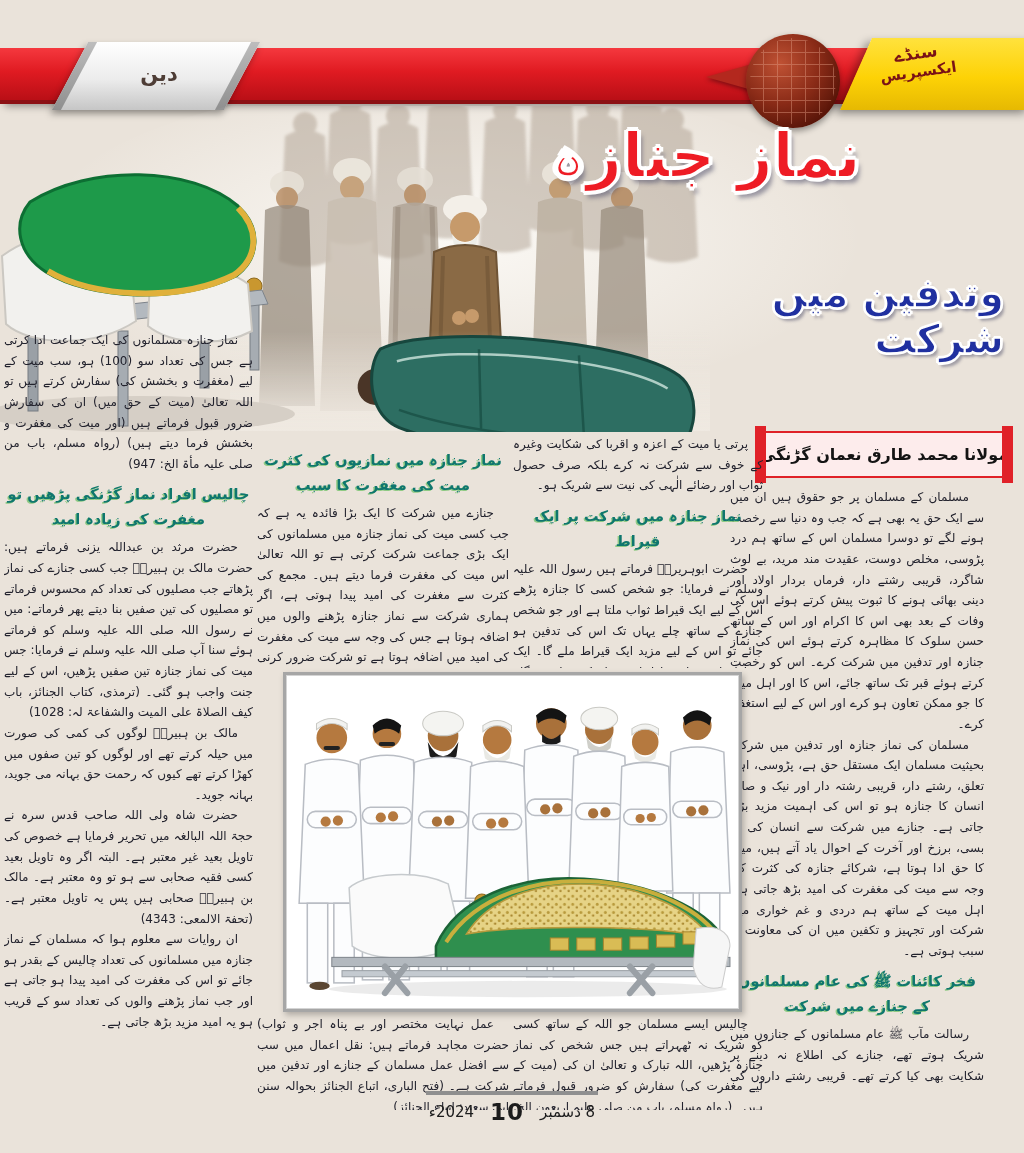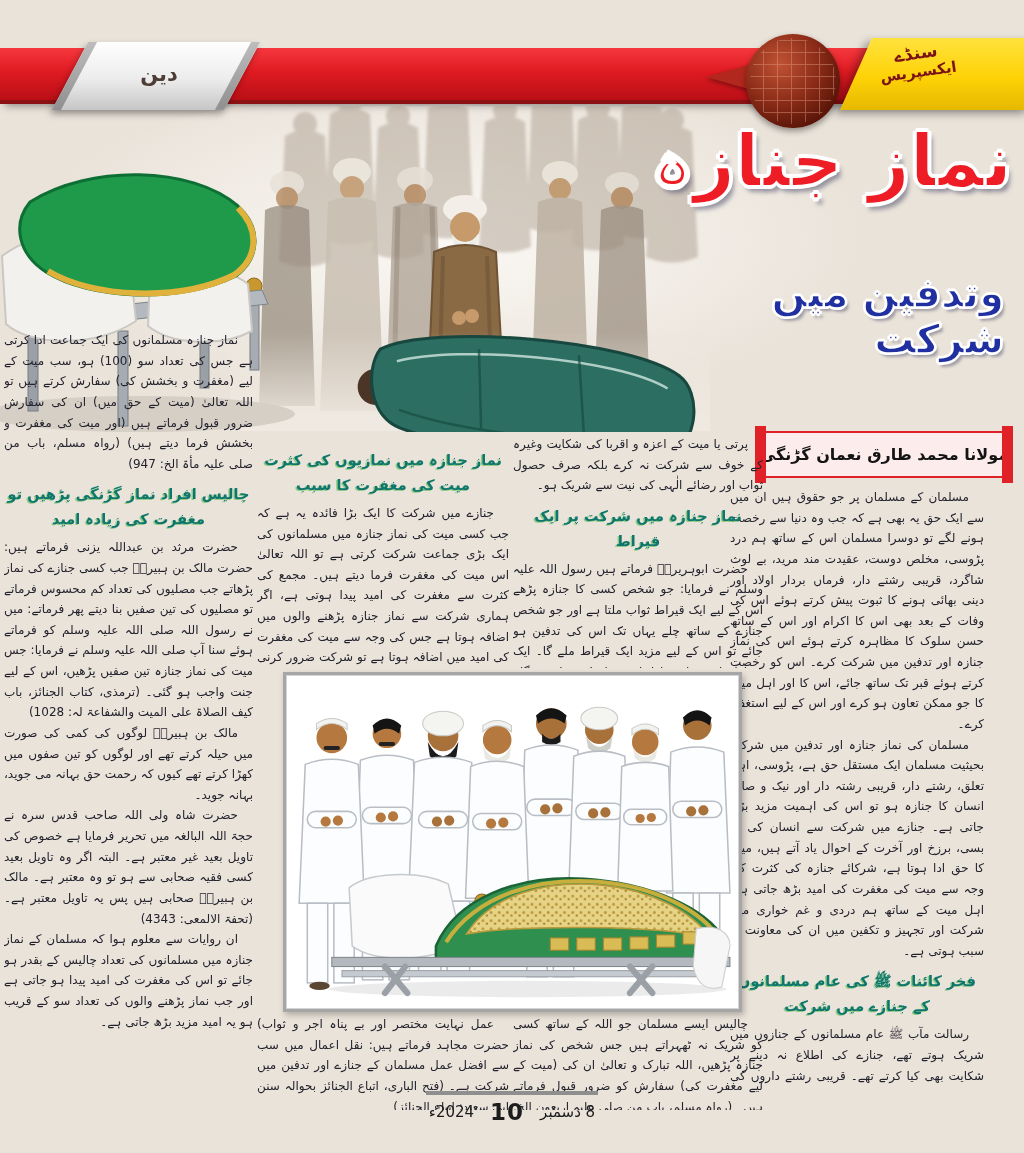--- a/index.html
+++ b/index.html
@@ -53,22 +53,22 @@
     background:linear-gradient(180deg,#ffe23d 0%,#fdd206 55%,#e6b902 100%);
     box-shadow:-4px 4px 8px rgba(0,0,0,.35);
   }
   .express-text {
     position:absolute; left:852px; top:44px; width:130px; text-align:center;
     color:#7a1216; font-weight:bold; transform:rotate(-8deg); line-height:1.15;
   }
   .express-text .l1 { font-size:17px; } .express-text .l2 { font-size:15px; }
   
   .main-title {
-    position:absolute; right:12px; top:122px; width:462px; text-align:right;
-    direction:rtl; font-size:72px; font-weight:bold; color:#ee1c25; line-height:1.1;
+    position:absolute; right:12px; top:122px; width:462px; text-align:left;
+    direction:rtl; font-size:62px; font-weight:bold; color:#ee1c25; line-height:1.1;
     -webkit-text-stroke:2px #ffffff;
     text-shadow:-3px 0 0 #fff, 3px 0 0 #fff, 0 -3px 0 #fff, 0 3px 0 #fff,
                 4px 6px 4px rgba(70,70,100,.5);
   }
   .sub-title {
     position:absolute; direction:rtl; font-weight:bold;
     color:#2030a0; -webkit-text-stroke:1.5px #ffffff;
     text-shadow:-2px 0 0 #fff, 2px 0 0 #fff, 0 -2px 0 #fff, 0 2px 0 #fff,
                 3px 4px 3px rgba(70,70,100,.45);
     font-size:40px;

